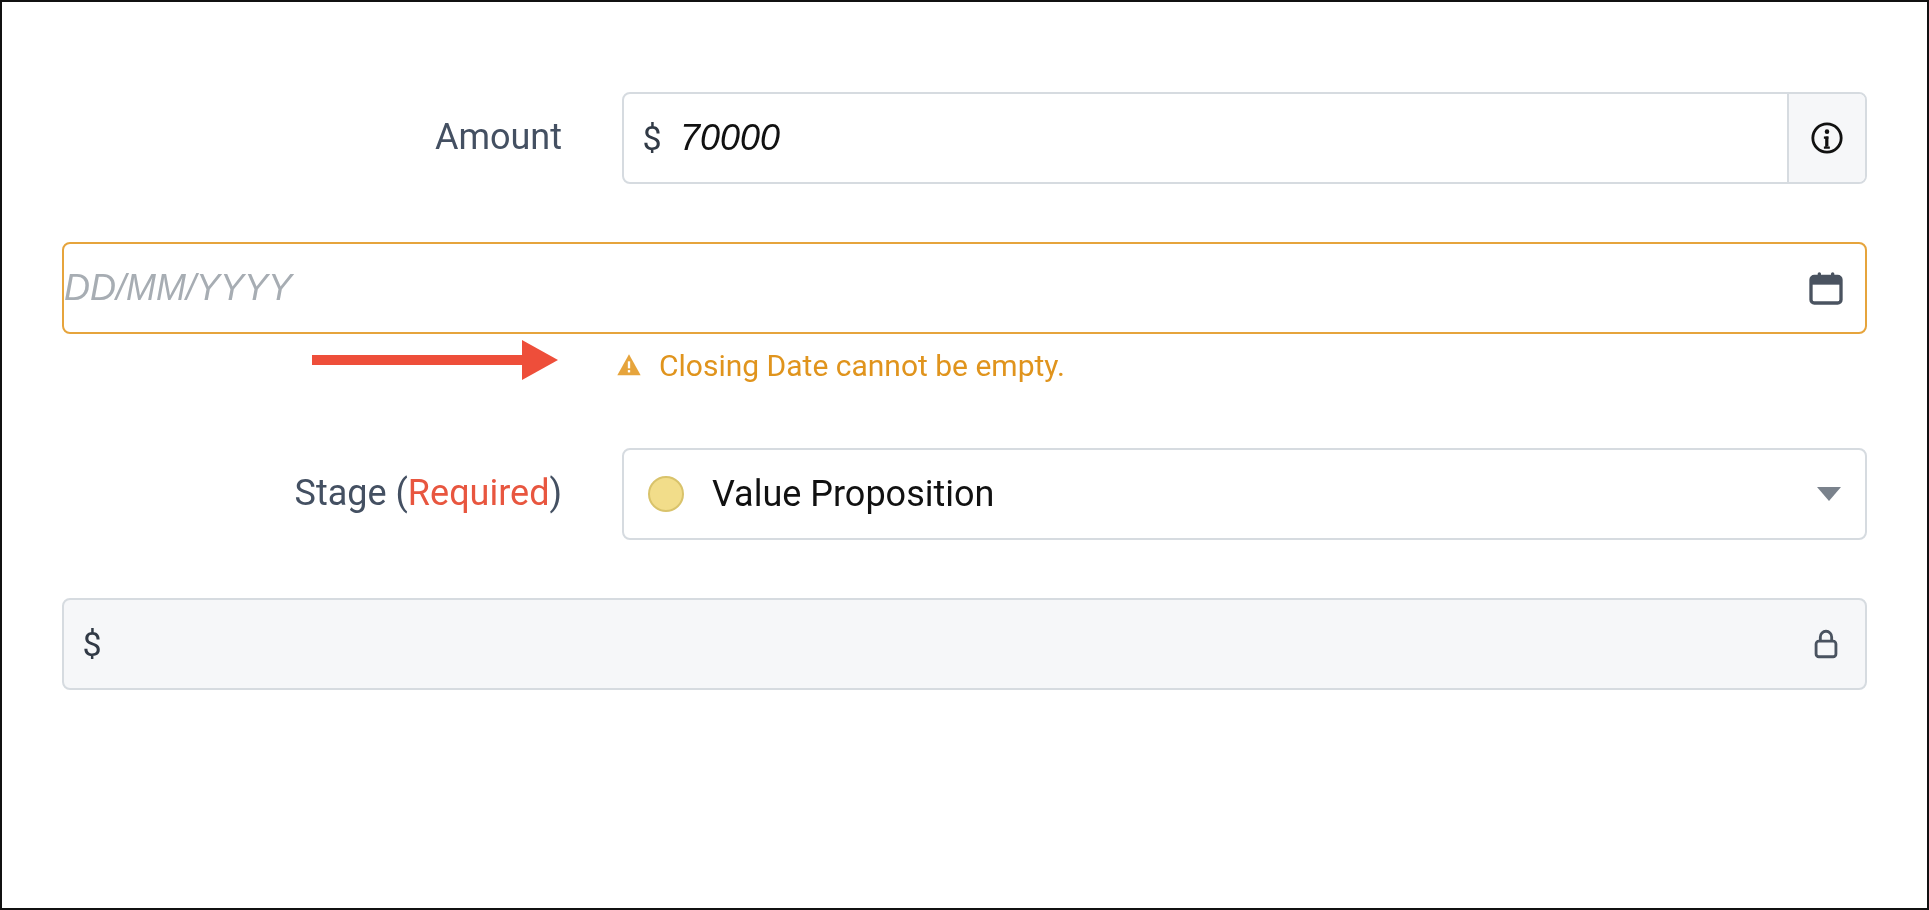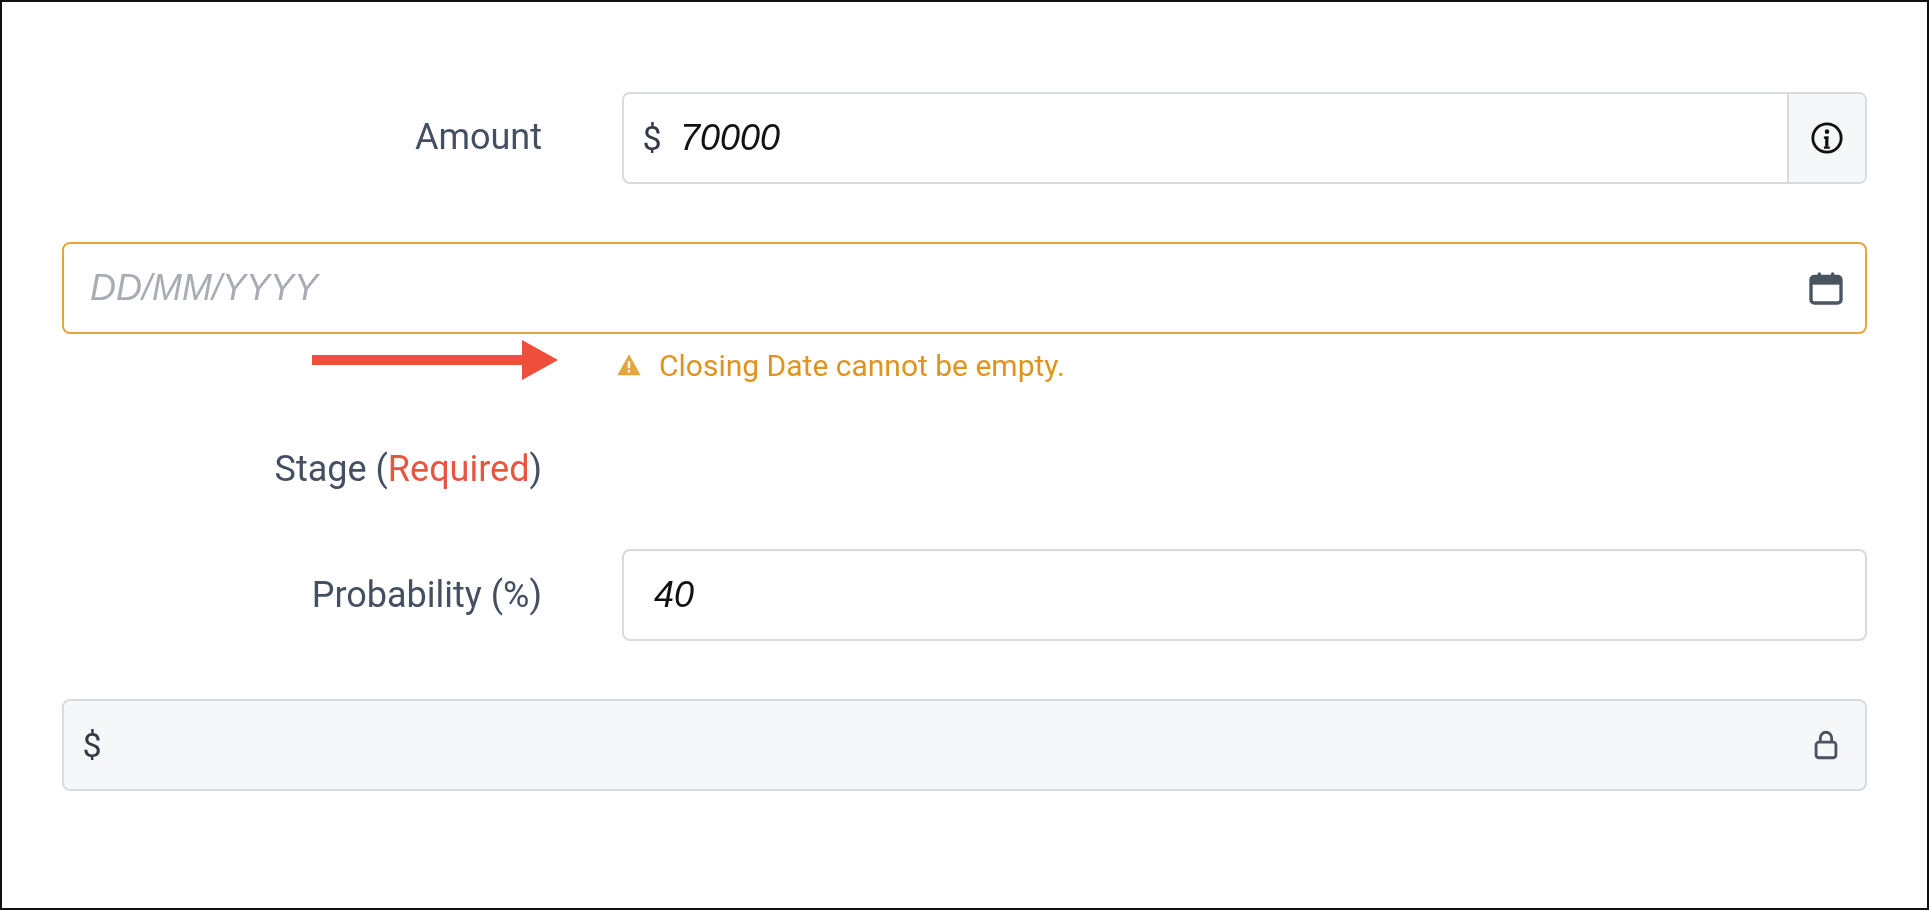--- a/index.html
+++ b/index.html
@@ -12,21 +12,21 @@
     padding: 90px 60px 60px 60px;
     position: relative;
   }
   .form { display: flex; flex-direction: column; gap: 58px; }
   .row { display: flex; align-items: center; }
   .row.with-error { position: relative; }
   .label-col {
     width: 560px;
     flex: 0 0 560px;
     text-align: right;
-    padding-right: 80px;
+    padding-right: 60px;
     font-size: 36px;
     color: #445062;
     line-height: 1.2;
   }
   .label-col .req { color: #e8563f; }
   .field-col { flex: 1 1 auto; position: relative; }
 
   .input-wrap {
     display: flex;
     align-items: center;
@@ -160,21 +160,21 @@
               <path d="M9.8 11h3.2v1.6H11.8V18h2.2v1.6H9.8V18h1V12.6h-1z" fill="#111"></path>
             </svg>
           </div>
         </div>
       </div>
     </div>
 
     <div class="row with-error">
       <div class="field-col">
         <div class="input-wrap error">
-          <input type="text" class="text-input" style="padding-left: 26px;" placeholder="DD/MM/YYYY">
+          <input type="text" class="text-input" style="" placeholder="DD/MM/YYYY">
           <button class="icon-btn">
             <svg class="ico" width="40" height="40" viewBox="0 0 24 24">
               <rect x="3" y="5" width="18" height="16" rx="2" ry="2" fill="none" stroke="#4a5360" stroke-width="2"></rect>
               <rect x="3" y="5" width="18" height="5" fill="#4a5360"></rect>
               <rect x="7" y="2.5" width="2" height="4" rx="1" fill="#4a5360"></rect>
               <rect x="15" y="2.5" width="2" height="4" rx="1" fill="#4a5360"></rect>
             </svg>
           </button>
         </div>
       </div>
@@ -185,32 +185,29 @@
           <rect x="11" y="15.5" width="2" height="2" fill="#fff"></rect>
         </svg>
         <span>Closing Date cannot be empty.</span>
       </div>
     </div>
 
     <div class="row" style="margin-top:56px">
       <div class="label-col">
         <span>Stage (</span><span class="req">Required</span><span>)</span>
       </div>
-    </div>
-
-    <div class="row">
-      <div class="label-col">
-        <span>Probability (%)</span>
-      </div>
-      <div class="field-col">
-        <div class="input-wrap">
-          <input type="text" class="text-input" style="padding-left: 30px;" value="40">
-        </div>
-      </div>
-    </div>
+      <div class="field-col">
+        <div class="select-wrap">
+          <span class="select-dot"></span>
+          <span class="select-text">Value Proposition</span>
+          <span class="chevron-down"></span>
+        </div>
+      </div>
+    </div>
+
 
     <div class="row">
       <div class="field-col">
         <div class="input-wrap readonly">
           <span class="input-prefix">$</span>
           <input type="text" class="text-input" readonly="" value="" style="">
           <div class="icon-btn">
             <svg class="ico" width="34" height="34" viewBox="0 0 24 24">
               <rect x="5" y="10" width="14" height="11" rx="2" fill="none" stroke="#4a5360" stroke-width="2"></rect>
               <path d="M8 10 V7 a4 4 0 0 1 8 0 V10" fill="none" stroke="#4a5360" stroke-width="2"></path>

